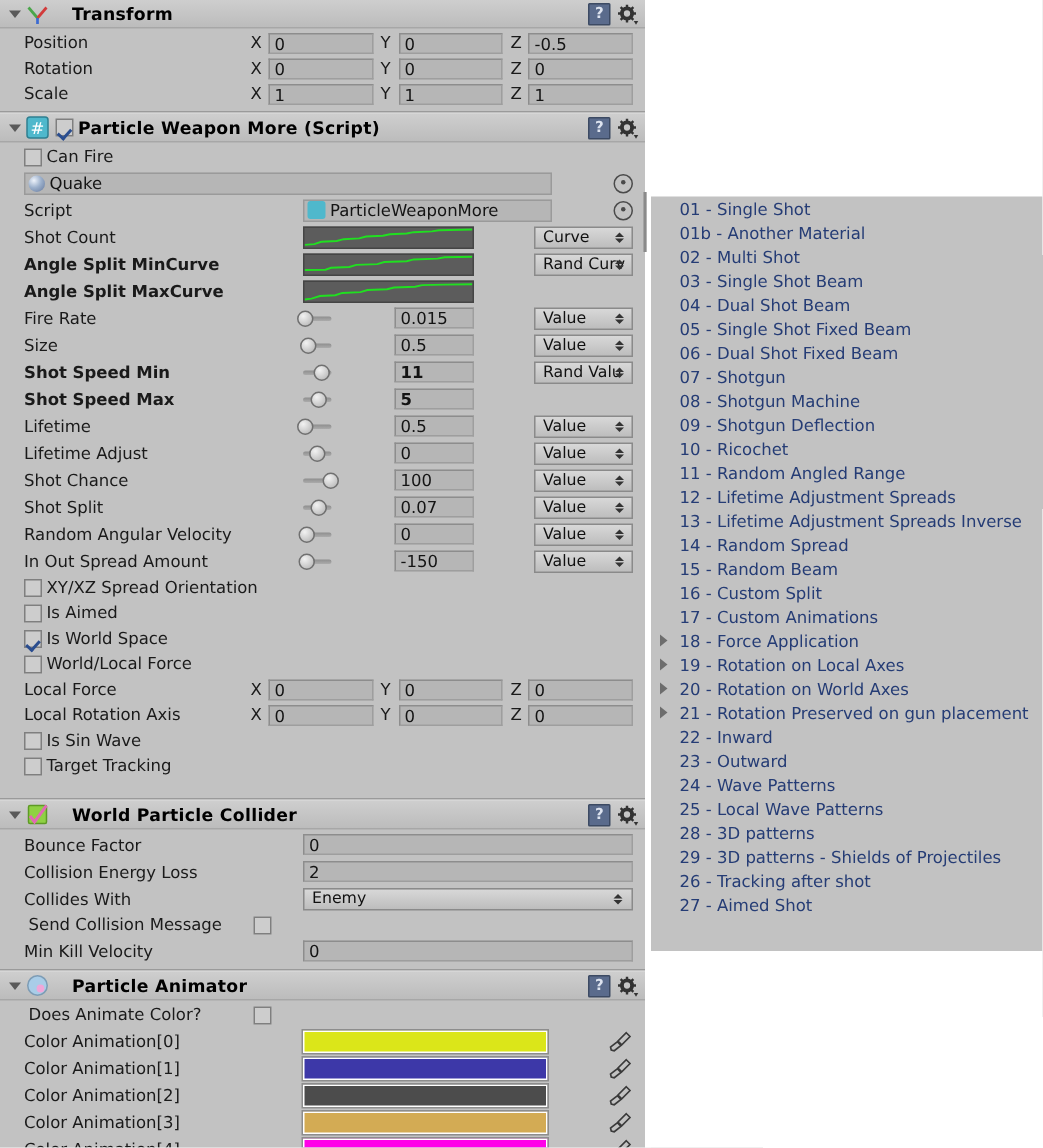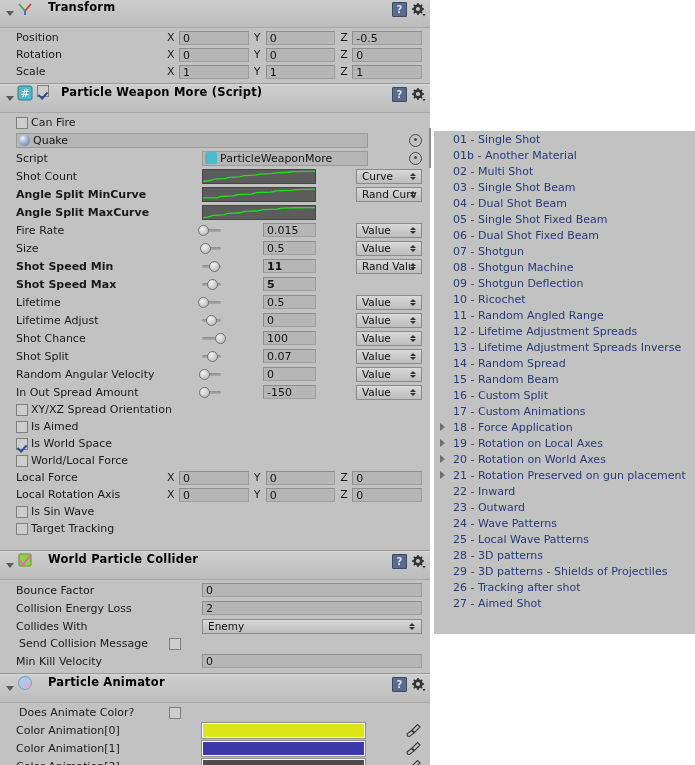--- a/index.html
+++ b/index.html
@@ -20,24 +20,24 @@
     width: 430px; height: 765px;
     background: #c2c2c2;
     overflow: hidden;
   }
   .comp { background: #c2c2c2; }
   .comp-sep { height: 1px; background: #9a9a9a; margin: 0; }
   .comp-sep2 { height: 1px; background: #d6d6d6; }
 
   .comp-header {
     position: relative;
-    height: 28px;
+    height: 19px;
     background: linear-gradient(to bottom, #cecece 0%, #bcbcbc 100%);
     border-bottom: 1px solid #a7a7a7;
-    display: flex; 
+    display: flex; align-items: center;
   }
   .foldout {
     width: 13px; margin-left: 3px; margin-right: 1px;
     display: flex; align-items: center; justify-content: center;
   }
   .tri-down {
     width: 0; height: 0;
     border-left: 4.5px solid transparent;
     border-right: 4.5px solid transparent;
     border-top: 5px solid #5a5a5a;
@@ -319,21 +319,21 @@
       <div class="comp">
         <div class="comp-header">
           <div class="foldout">
             <div class="tri-down"></div>
           </div>
           <span class="comp-icon"><svg width="16" height="16" viewBox="0 0 16 16">
               <rect x="1" y="1" width="14" height="14" rx="2" fill="#4fb8cc" stroke="#2f7f90"></rect>
               <text x="8" y="12" text-anchor="middle" font-size="11" font-family="DejaVu Sans" fill="#ffffff">#</text>
             </svg></span>
           <div class="cb checked" style="margin-left: 1px;"></div>
-          <div class="comp-title" style="margin-left: 12px;">Particle Weapon More (Script)</div>
+          <div class="comp-title" style="margin-left: 3px;">Particle Weapon More (Script)</div>
           <div class="hdr-right">
             <div class="help-icon"></div>
             <span class="gear-icon"><svg width="14" height="14" viewBox="0 0 14 14">
                 <circle cx="6" cy="6" r="3.4" fill="none" stroke="#333" stroke-width="2.6"></circle>
                 <line x1="9.6" y1="6" x2="12" y2="6" stroke="#333" stroke-width="1.6"></line>
                 <line x1="8.545584412271571" y1="8.545584412271571" x2="10.242640687119286" y2="10.242640687119284" stroke="#333" stroke-width="1.6"></line>
                 <line x1="6" y1="9.6" x2="6" y2="12" stroke="#333" stroke-width="1.6"></line>
                 <line x1="3.454415587728429" y1="8.545584412271571" x2="1.7573593128807152" y2="10.242640687119286" stroke="#333" stroke-width="1.6"></line>
                 <line x1="2.4" y1="6" x2="0" y2="6.000000000000001" stroke="#333" stroke-width="1.6"></line>
                 <line x1="3.454415587728428" y1="3.454415587728429" x2="1.7573593128807143" y2="1.7573593128807152" stroke="#333" stroke-width="1.6"></line>

